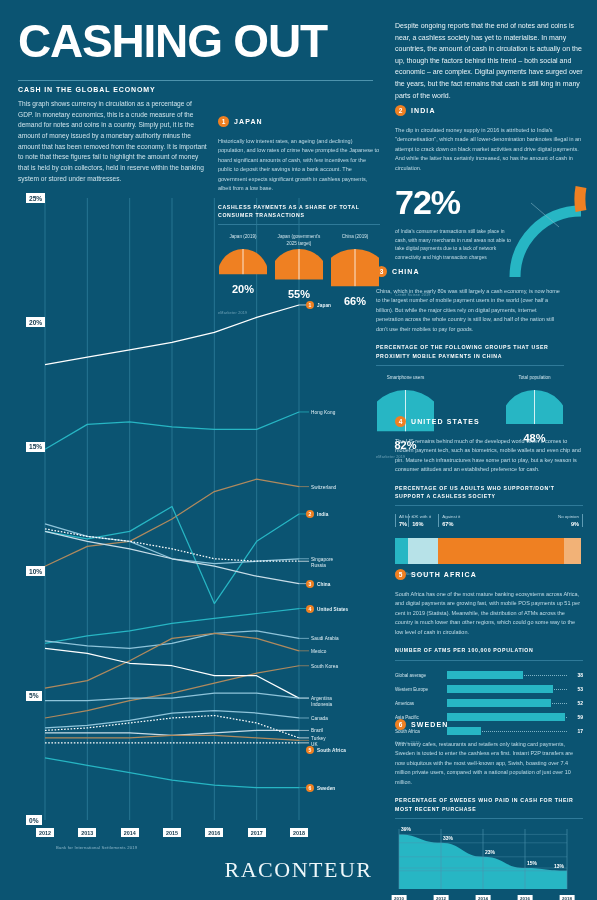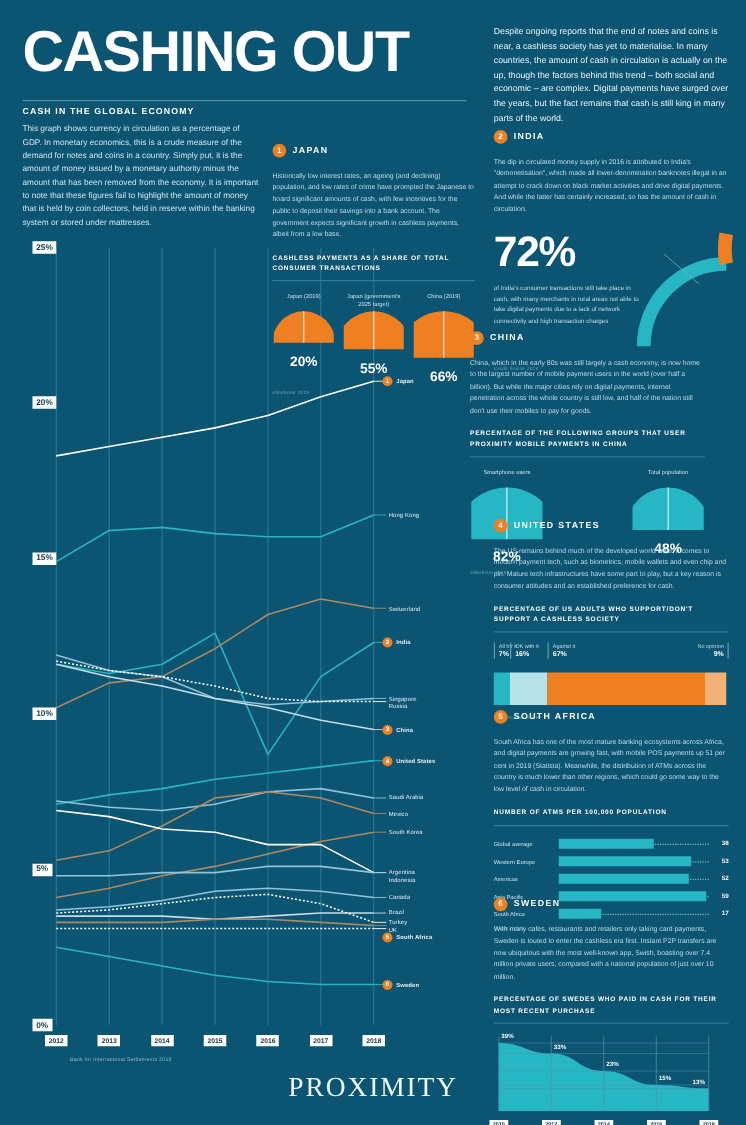--- a/index.html
+++ b/index.html
@@ -376,14 +376,14 @@
           </svg><div style="position:absolute;left:6px;top:-0.5999999999999988px;font-size:5px;font-weight:bold;color:#ffffff;">39%</div><div style="position:absolute;left:48px;top:7.8000000000000025px;font-size:5px;font-weight:bold;color:#ffffff;">33%</div><div style="position:absolute;left:90px;top:21.800000000000004px;font-size:5px;font-weight:bold;color:#ffffff;">23%</div><div style="position:absolute;left:132px;top:33px;font-size:5px;font-weight:bold;color:#ffffff;">15%</div><div style="position:absolute;left:159px;top:35.800000000000004px;font-size:5px;font-weight:bold;color:#ffffff;">13%</div><div style="position:relative;height:10px;margin-top:2px;">
             <div style="position:absolute;left:4px;transform:translateX(-50%);background:#ffffff;color:#12384c;font-size:4.4px;font-weight:bold;padding:1px 2.5px;">2010</div>
             <div style="position:absolute;left:46px;transform:translateX(-50%);background:#ffffff;color:#12384c;font-size:4.4px;font-weight:bold;padding:1px 2.5px;">2012</div>
             <div style="position:absolute;left:88px;transform:translateX(-50%);background:#ffffff;color:#12384c;font-size:4.4px;font-weight:bold;padding:1px 2.5px;">2014</div>
             <div style="position:absolute;left:130px;transform:translateX(-50%);background:#ffffff;color:#12384c;font-size:4.4px;font-weight:bold;padding:1px 2.5px;">2016</div>
             <div style="position:absolute;left:172px;transform:translateX(-50%);background:#ffffff;color:#12384c;font-size:4.4px;font-weight:bold;padding:1px 2.5px;">2018</div>
           </div></div>
       </div>
     </div>
 
-  <div class="brand">PROXIMITY</div>
+  <div class="brand">RACONTEUR</div>
 </div>
 
 </body></html>

